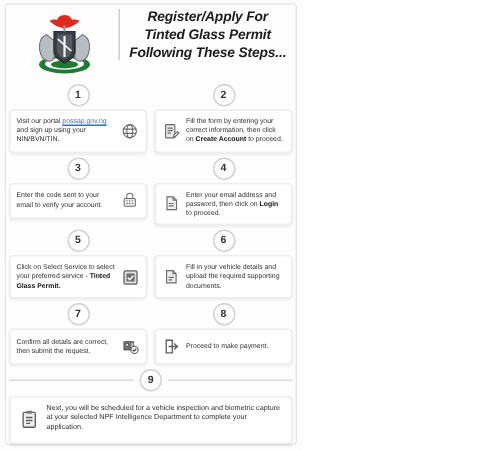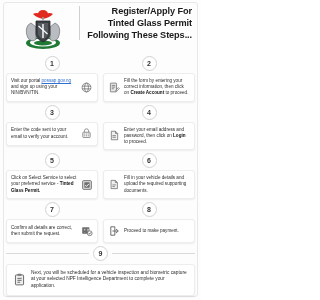--- a/index.html
+++ b/index.html
@@ -48,27 +48,28 @@
   }
   .header-divider {
     width: 1px;
     background: #cfcfcf;
     height: 34px;
     margin-top: 2px;
     flex: 0 0 1px;
   }
   .title {
     flex: 1;
-    text-align: right;
+    text-align: center;
     font-size: 9.2px;
     line-height: 12.2px;
     font-weight: bold;
     color: #1b1b1b;
     letter-spacing: -0.1px;
     padding: 1px 2px 0 5px;
+    font-style: italic;
   }
 
   
   .steps {
     position: relative;
     padding: 0 6px;
   }
   .row {
     display: flex;
     justify-content: space-between;

